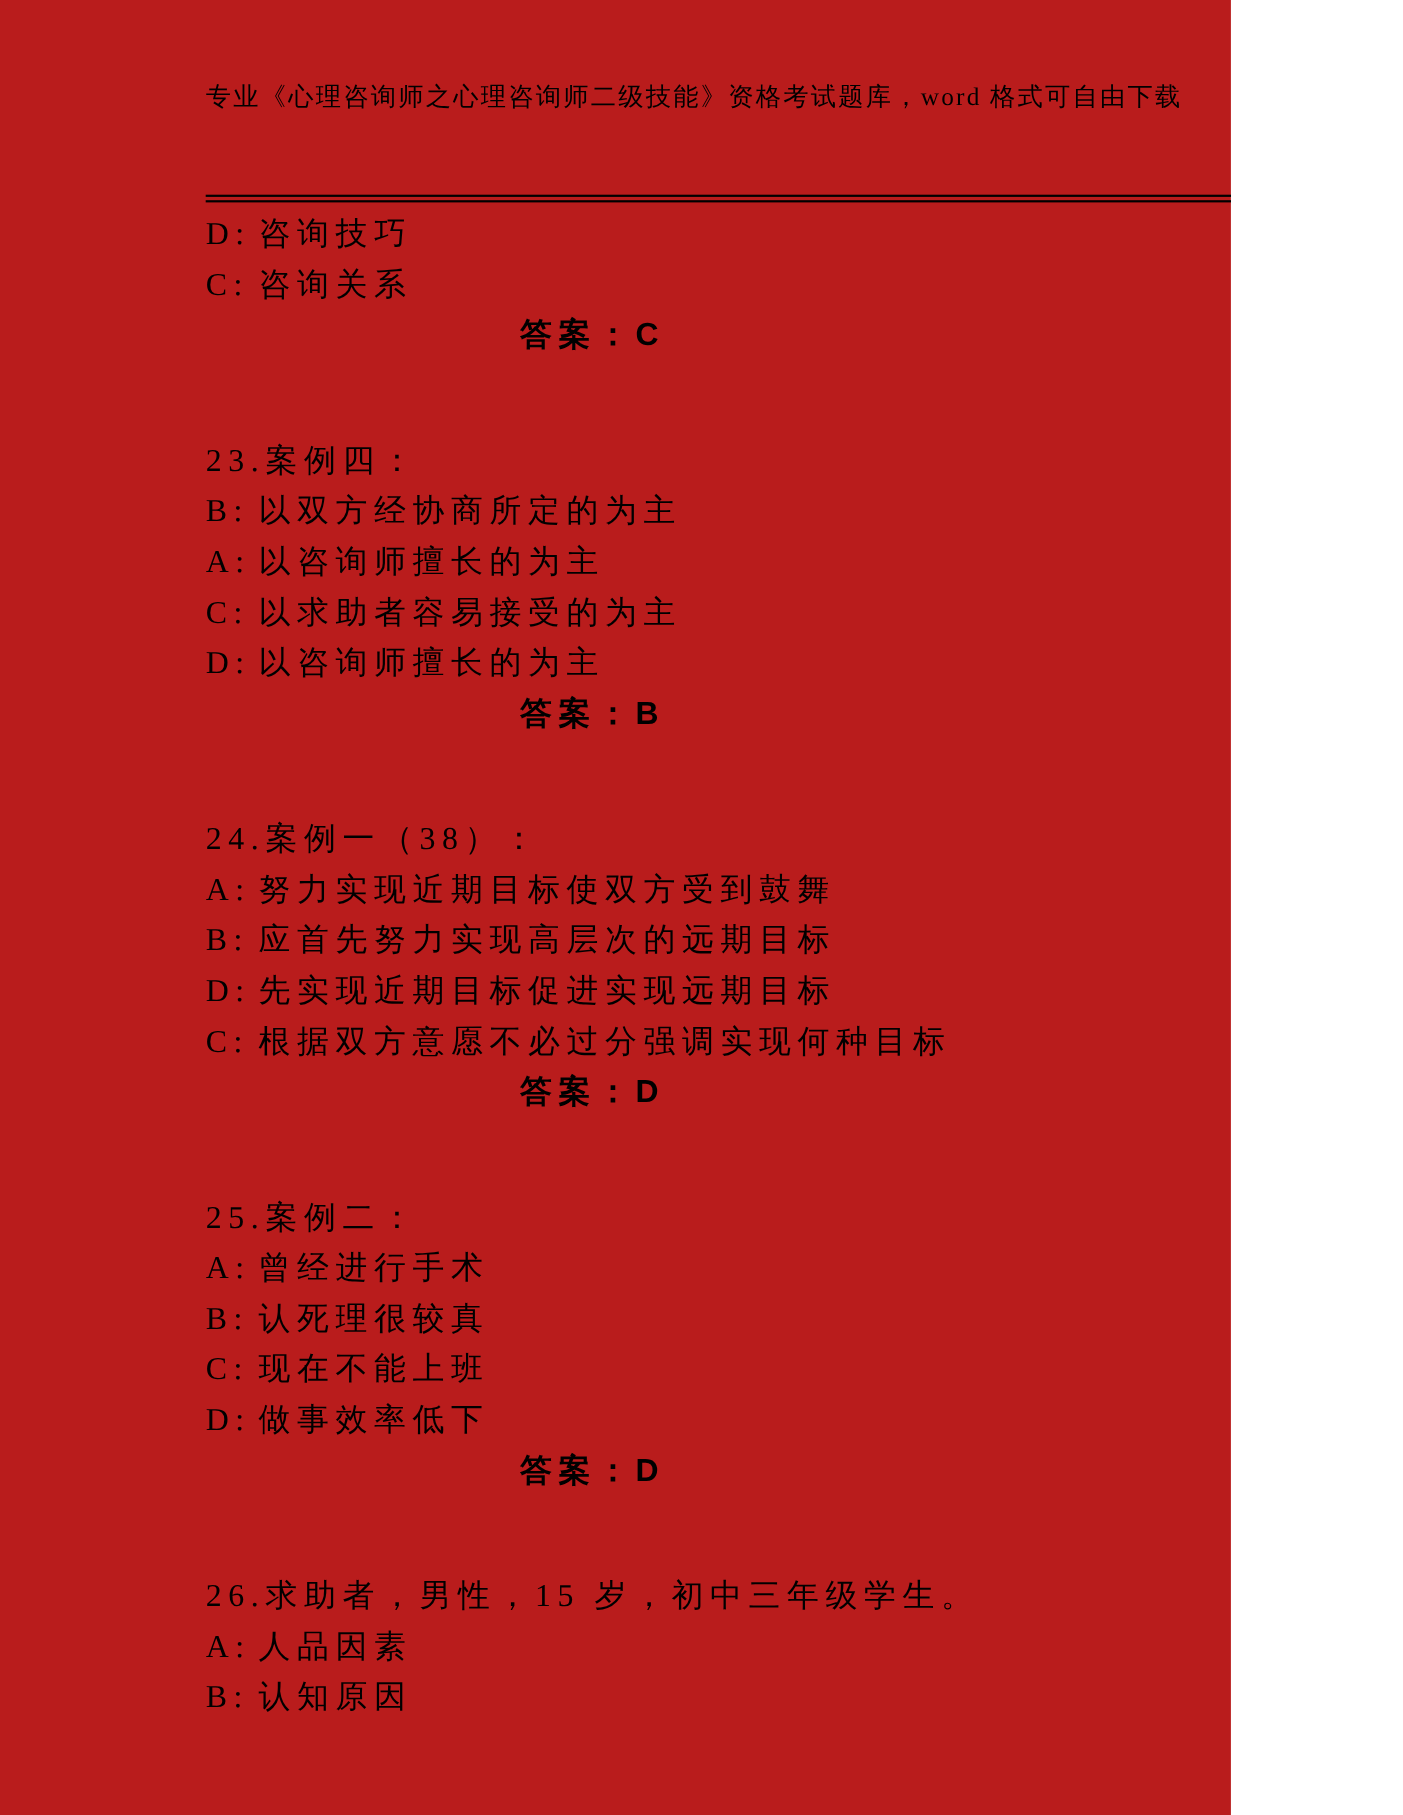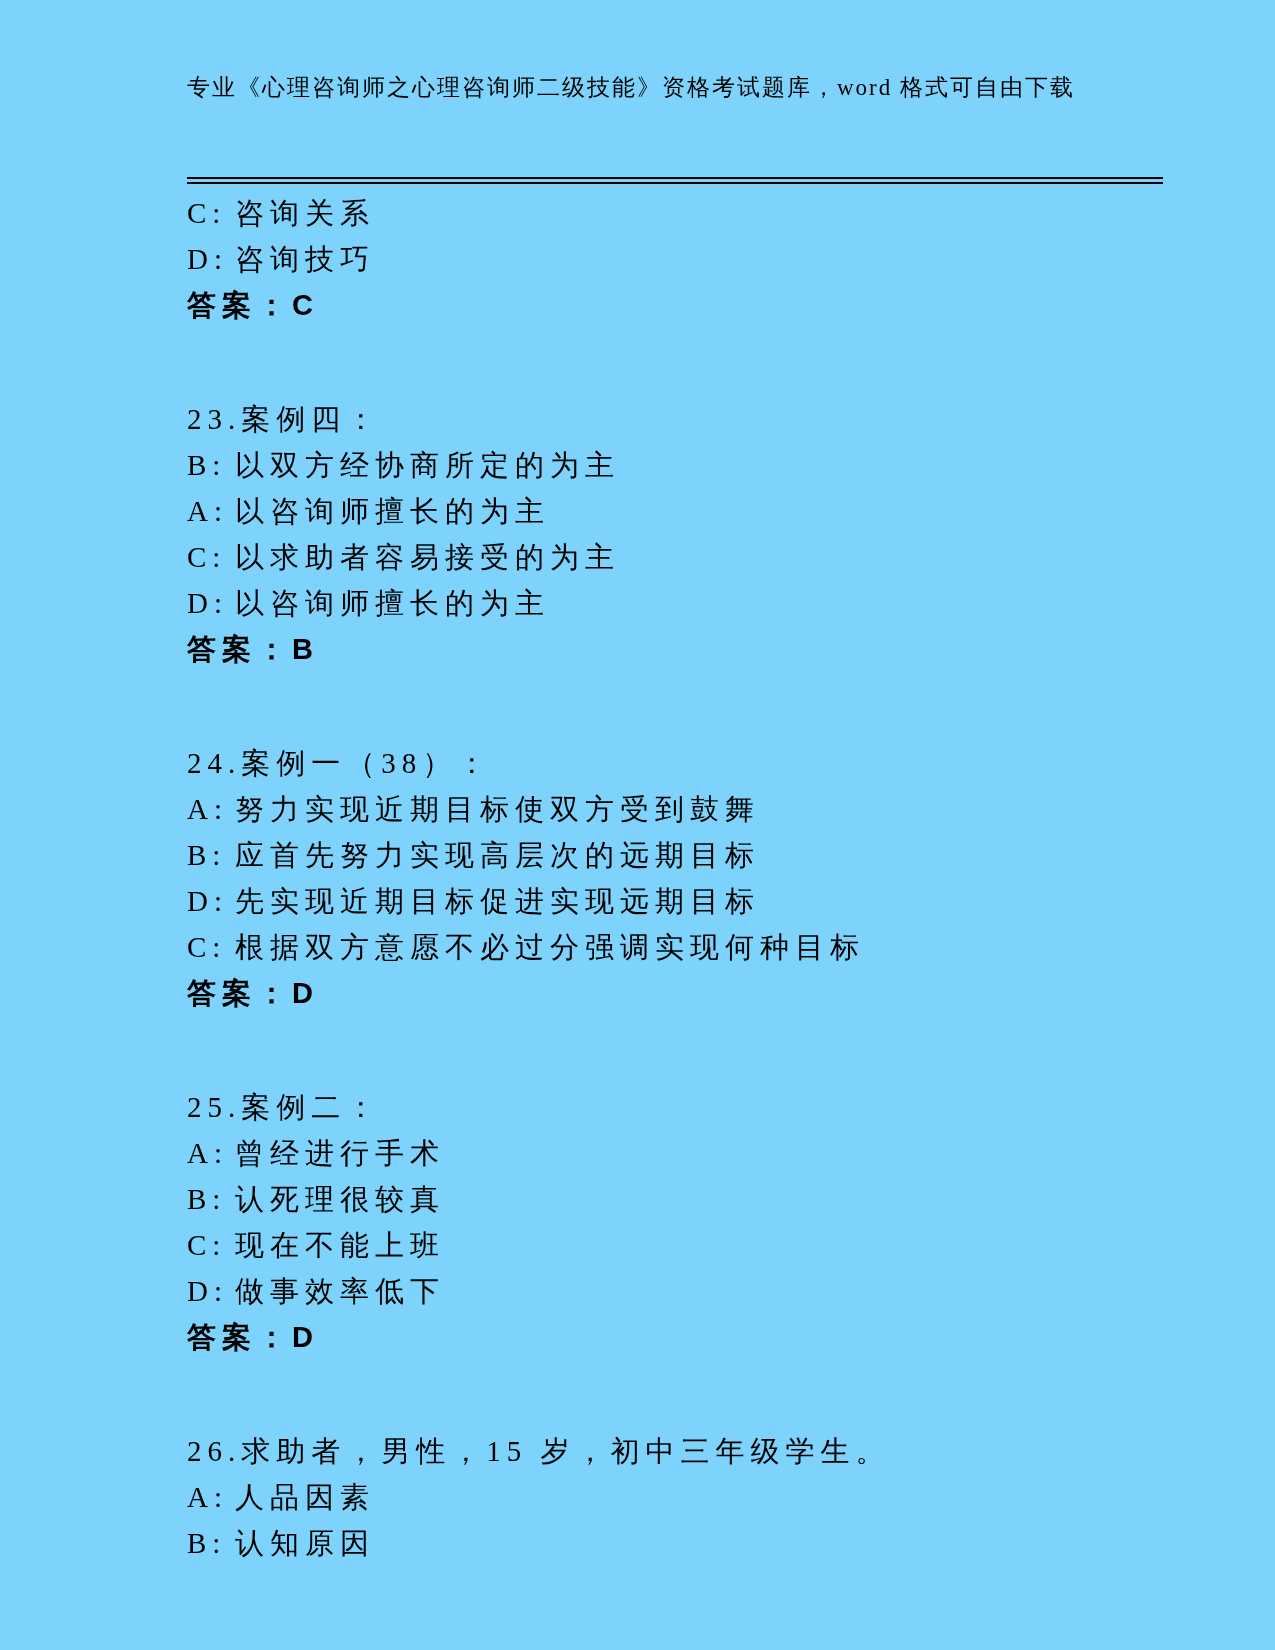--- a/index.html
+++ b/index.html
@@ -1,22 +1,22 @@
 <!DOCTYPE html>
 <html><head>
 <meta charset="utf-8">
 <style>
   html, body { margin: 0; padding: 0; }
   body { background: #ffffff; }
 
   .page {
     position: relative;
-    width: 1275px;
+    width: 1119px;
     height: 1650px;
-    background: #7dd3fc;
+    background: #b91c1c;
     color: #000000;
     font-family: "Liberation Serif", "DejaVu Serif", serif;
     overflow: hidden;
   }
 
   
   .doc-header {
     position: absolute;
     left: 187px;
     top: 70px;
@@ -57,36 +57,37 @@
 
   .opt-letter {
     display: inline-block;
     width: 48px;
     letter-spacing: 6px;
   }
 
   .answer {
     font-family: "Liberation Sans", "DejaVu Sans", sans-serif;
     font-weight: 700;
+    text-align: center;
   }
 </style>
 </head>
 <body>
 
 <div class="page">
   <div class="doc-header">
     <div>专业《心理咨询师之心理咨询师二级技能》资格考试题库，word 格式可自由下载</div>
   </div>
 
   <div class="header-rule"></div>
 
   <div class="content" id="content">
       <section class="qblock">
+        <div class="row option"><span class="opt-letter">D:</span><span class="opt-text">咨询技巧</span></div>
         <div class="row option"><span class="opt-letter">C:</span><span class="opt-text">咨询关系</span></div>
-        <div class="row option"><span class="opt-letter">D:</span><span class="opt-text">咨询技巧</span></div>
         <div class="row answer"><span>答案：</span><span>C</span></div>
       </section>
       <section class="qblock">
         <div class="row title">23.案例四：</div>
         <div class="row option"><span class="opt-letter">B:</span><span class="opt-text">以双方经协商所定的为主</span></div>
         <div class="row option"><span class="opt-letter">A:</span><span class="opt-text">以咨询师擅长的为主</span></div>
         <div class="row option"><span class="opt-letter">C:</span><span class="opt-text">以求助者容易接受的为主</span></div>
         <div class="row option"><span class="opt-letter">D:</span><span class="opt-text">以咨询师擅长的为主</span></div>
         <div class="row answer"><span>答案：</span><span>B</span></div>
       </section>

